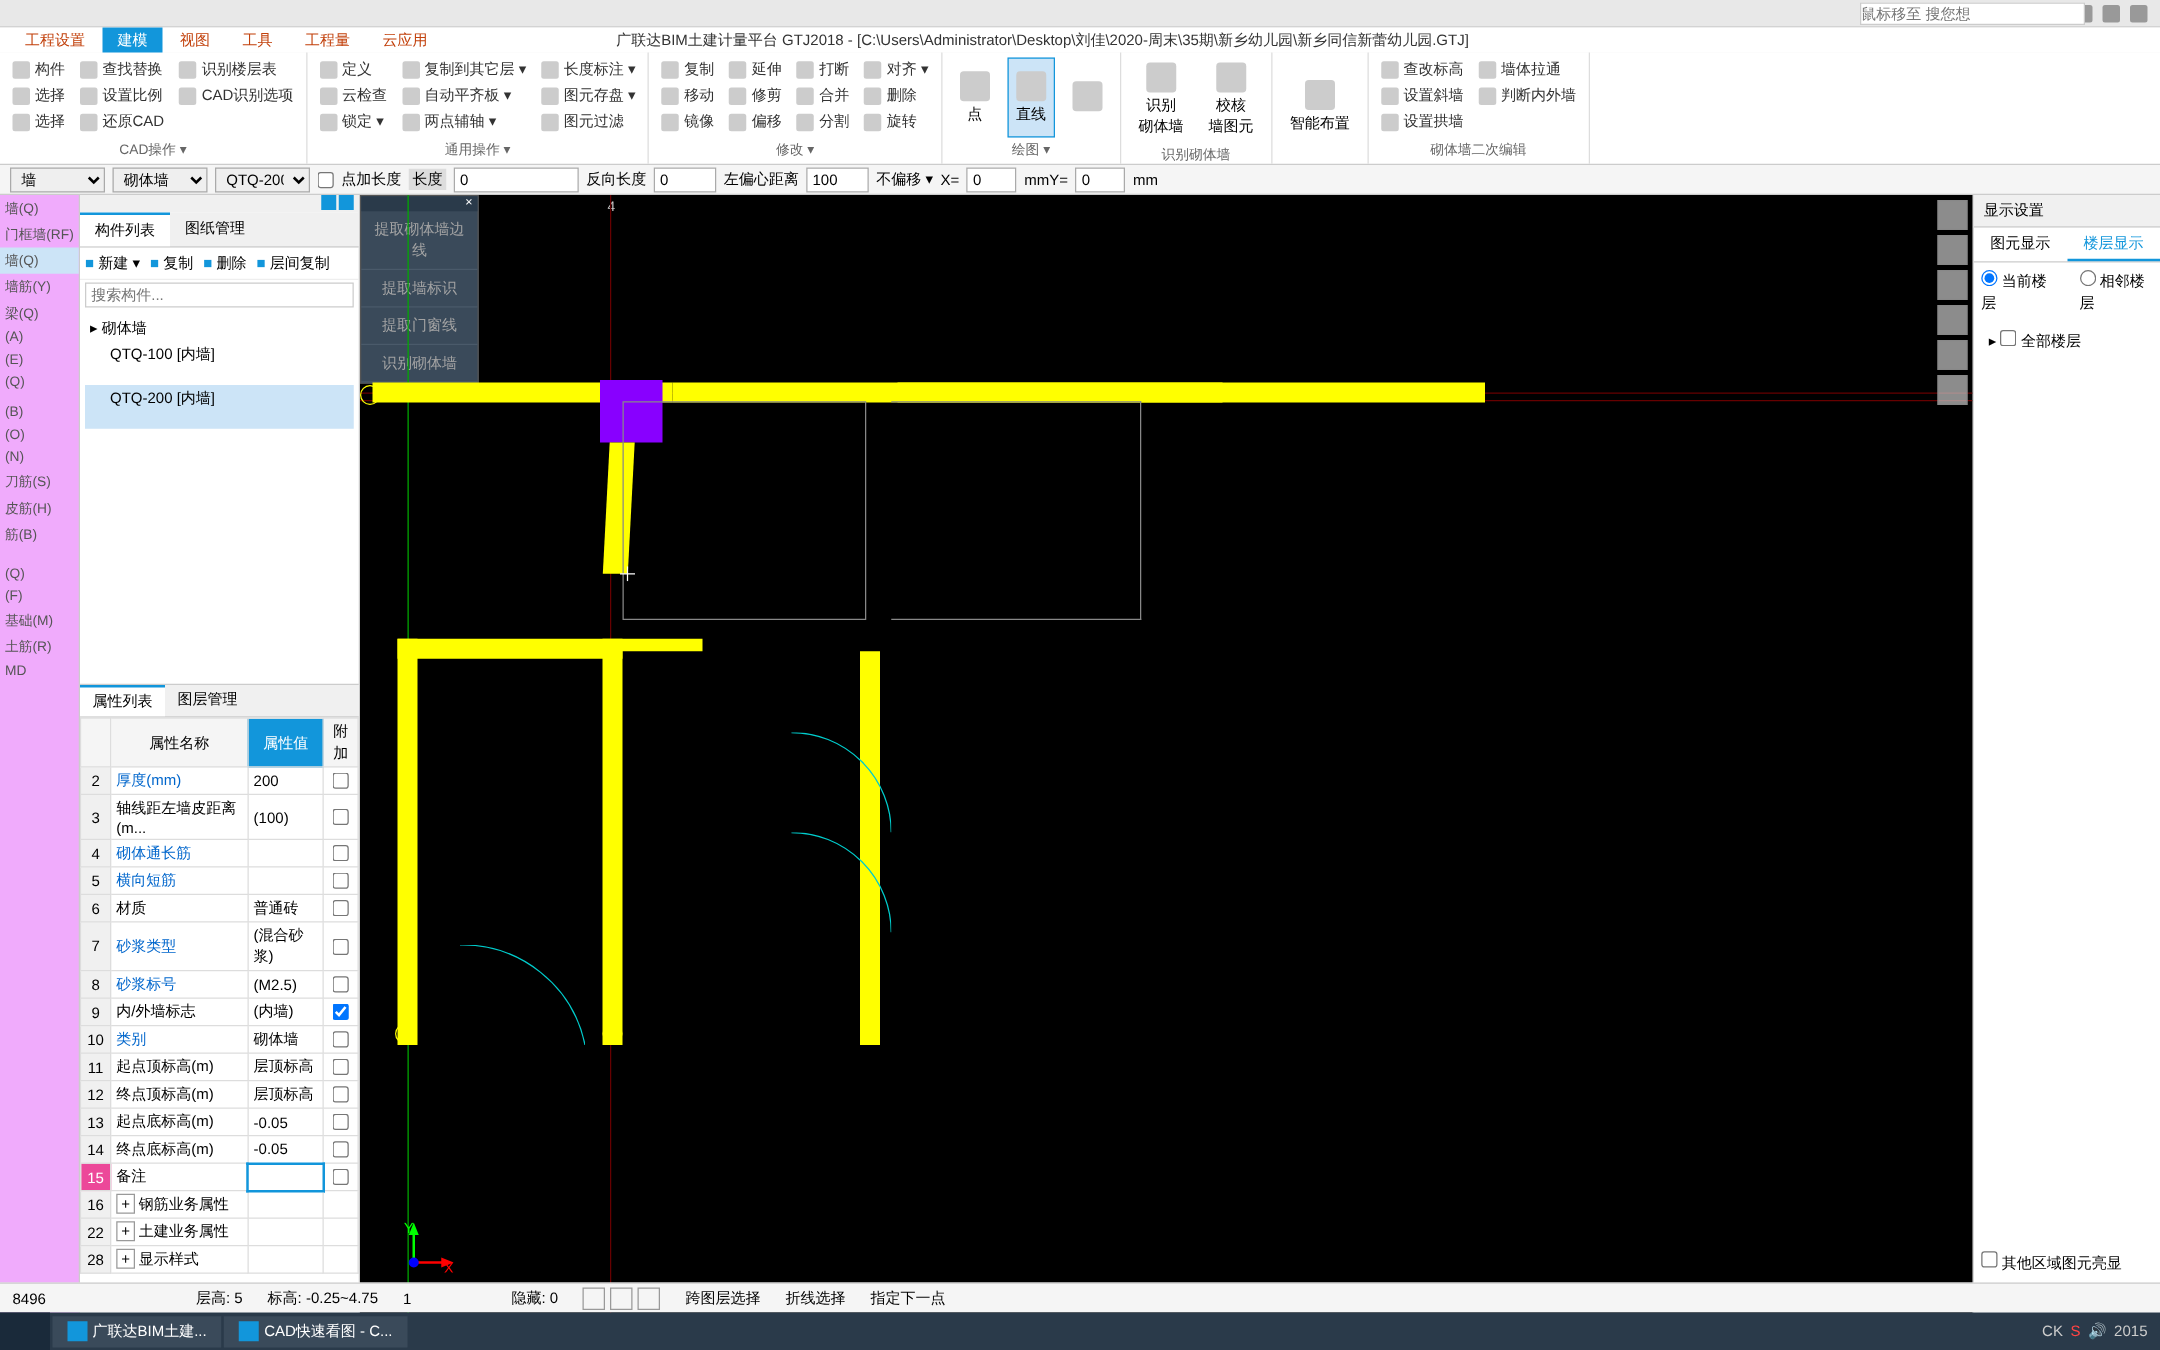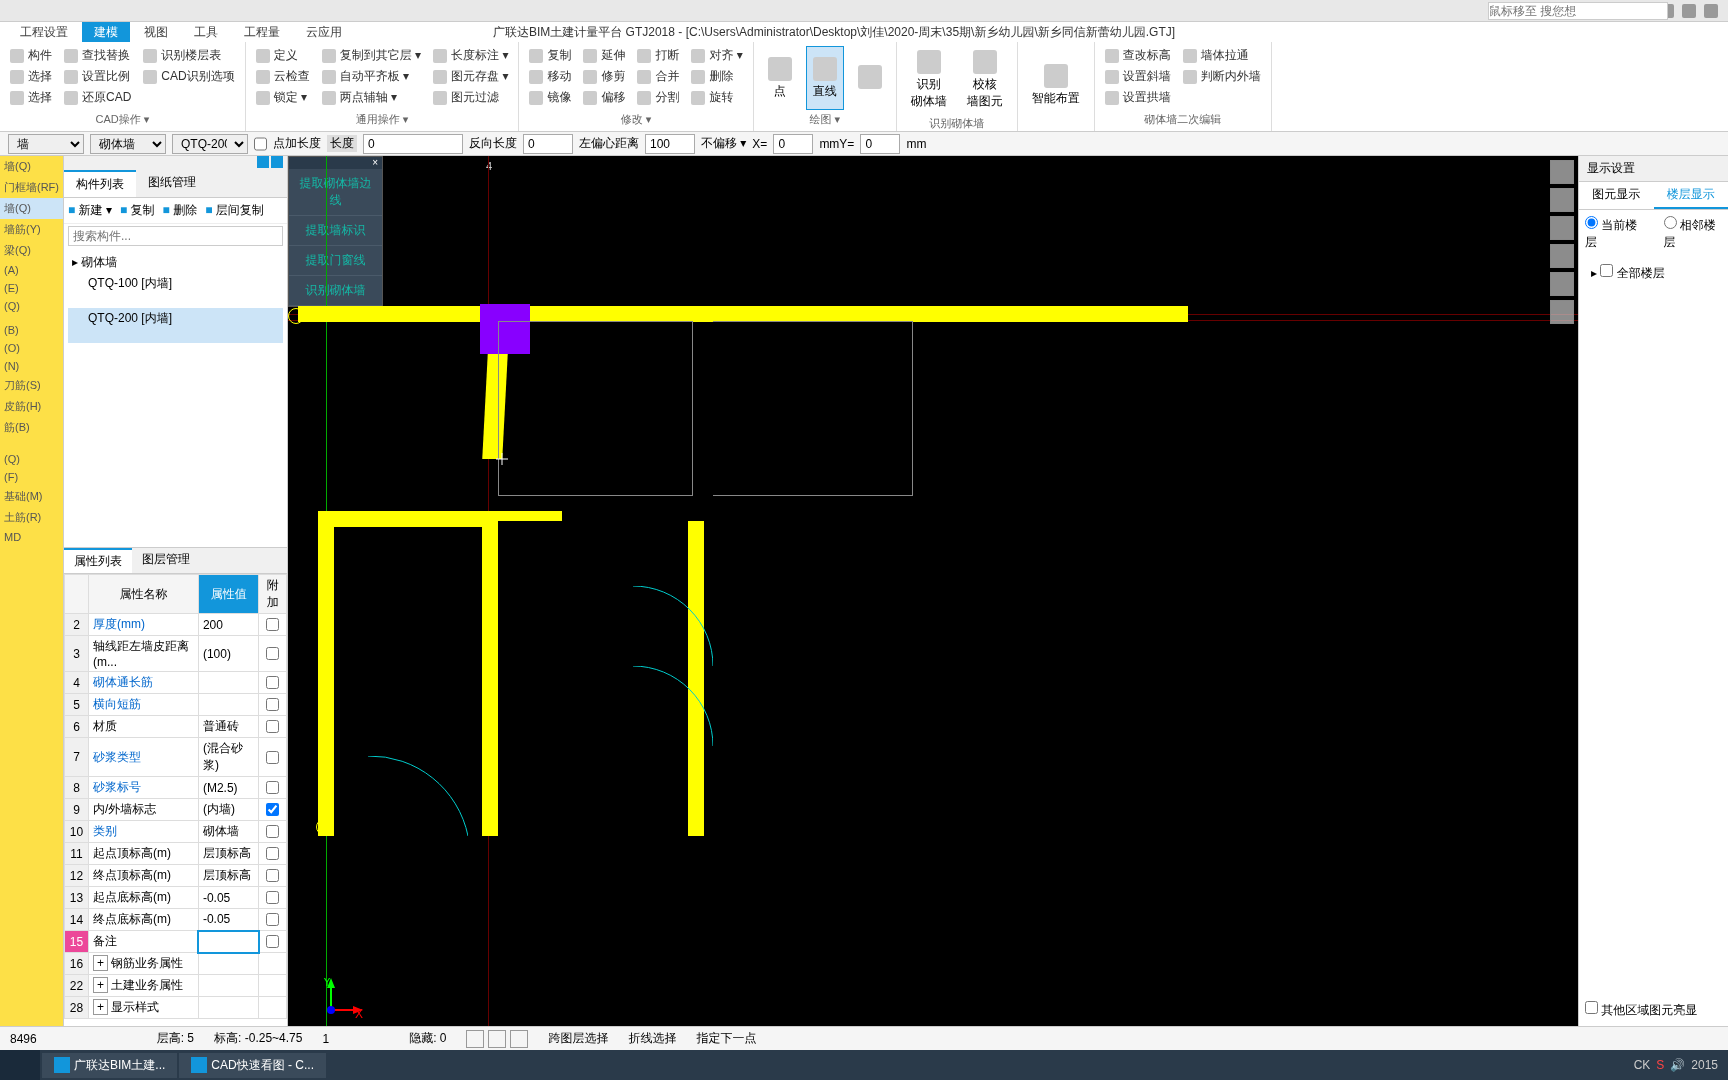--- a/index.html
+++ b/index.html
@@ -2,37 +2,37 @@
 <html><head>
 <meta charset="utf-8">
 <style>
 *{margin:0;padding:0;box-sizing:border-box;font-family:"Microsoft YaHei",sans-serif;font-size:12px;}
 body{background:#f0f0f0;width:1728px;height:1080px;overflow:hidden;position:relative;}
 .titlebar{height:22px;background:#e8e8e8;border-bottom:1px solid #ccc;display:flex;align-items:center;padding-left:8px;}
 .titlebar .title{flex:1;text-align:center;color:#333;margin-top:44px;}
 .titlebar .icons{display:flex;gap:8px;padding-right:10px;}
 .titlebar .icons span{width:14px;height:14px;background:#999;border-radius:2px;}
 .menubar{height:20px;background:#fff;display:flex;padding-left:8px;gap:2px;}
-.menubar .tab{padding:2px 12px;color:#404040;}
+.menubar .tab{padding:2px 12px;color:#c2410c;}
 .menubar .tab.active{background:#1296db;color:#fff;}
 .ribbon{height:90px;background:#fff;border-bottom:1px solid #ccc;display:flex;}
 .ribbon-group{border-right:1px solid #ddd;padding:4px 8px;display:flex;flex-direction:column;}
 .ribbon-group .items{flex:1;display:flex;gap:8px;}
 .ribbon-group .label{text-align:center;color:#666;font-size:11px;padding-top:2px;}
 .ribbon-col{display:flex;flex-direction:column;gap:2px;}
 .ribbon-item{display:flex;align-items:center;gap:4px;color:#333;padding:1px 2px;}
 .ribbon-item .ico{width:14px;height:14px;background:#ccc;border-radius:2px;}
 .ribbon-big{display:flex;flex-direction:column;align-items:center;justify-content:center;gap:2px;padding:4px 6px;}
 .ribbon-big .ico{width:24px;height:24px;background:#ccc;border-radius:3px;}
 .ribbon-big.active{background:#cce4f7;border:1px solid #1296db;}
 .optbar{height:24px;background:#f5f5f5;border-bottom:1px solid #ccc;display:flex;align-items:center;gap:6px;padding-left:8px;}
 .optbar select,.optbar input{height:20px;border:1px solid #aaa;padding:0 4px;}
 .optbar input[type=text]{width:60px;}
 .main{display:flex;height:calc(100% - 180px);}
-.treepane{width:64px;background:#fde047;border-right:1px solid #ccc;}
+.treepane{width:64px;background:#f0abfc;border-right:1px solid #ccc;}
 .treepane div{padding:3px 4px;font-size:11px;color:#555;}
 .treepane div.active{background:#cce4f7;}
 .midpane{width:224px;background:#fff;border-right:1px solid #ccc;display:flex;flex-direction:column;}
 .midpane .tabs{display:flex;background:#f0f0f0;border-bottom:1px solid #ccc;}
 .midpane .tabs div{padding:4px 12px;}
 .midpane .tabs div.active{background:#fff;border-top:2px solid #1296db;}
 .midpane .toolbar{padding:4px;display:flex;gap:8px;font-size:11px;border-bottom:1px solid #eee;}
 .midpane .search{padding:2px 4px;}
 .midpane .search input{width:100%;height:20px;border:1px solid #ccc;padding:0 4px;}
 .midpane .tree{padding:4px;flex:0 0 auto;}
@@ -49,21 +49,21 @@
 .proptable td{border:1px solid #ddd;padding:2px 4px;}
 .proptable td.rownum{background:#f0f0f0;text-align:center;width:24px;}
 .proptable td.rownum.sel{background:#ec4899;color:#fff;}
 .proptable td.link{color:#06c;}
 .proptable input[type=checkbox]{margin:0 auto;display:block;}
 .canvas{flex:1;background:#000;position:relative;overflow:hidden;}
 .canvas .toolbar-right{position:absolute;right:4px;top:4px;display:flex;flex-direction:column;gap:4px;}
 .canvas .toolbar-right div{width:24px;height:24px;background:rgba(200,200,200,0.7);border:1px solid #888;}
 .context-menu{position:absolute;left:0;top:0;width:95px;background:#3a4a5a;border:1px solid #555;}
 .context-menu .close{height:12px;background:#2a3a4a;text-align:right;padding-right:4px;color:#fff;font-size:10px;}
-.context-menu div.item{padding:6px 10px;color:#14b8a6;text-align:center;border-bottom:1px solid #4a5a6a;}
+.context-menu div.item{padding:6px 10px;color:#a3a3a3;text-align:center;border-bottom:1px solid #4a5a6a;}
 .rightpane{width:150px;background:#fff;border-left:1px solid #ccc;}
 .rightpane .title{background:#f0f0f0;padding:4px 8px;border-bottom:1px solid #ccc;}
 .rightpane .tabs{display:flex;border-bottom:1px solid #ccc;}
 .rightpane .tabs div{flex:1;padding:4px;text-align:center;}
 .rightpane .tabs div.active{color:#1296db;border-bottom:2px solid #1296db;}
 .rightpane .radios{padding:6px;display:flex;gap:20px;}
 .rightpane .checks{padding:4px 8px;}
 .rightpane .checks div{padding:3px 0 3px 20px;}
 .statusbar{position:absolute;bottom:30px;left:0;right:0;height:24px;background:#f5f5f5;border-top:1px solid #ccc;display:flex;align-items:center;gap:20px;padding:0 10px;font-size:11px;}
 .taskbar{position:absolute;bottom:0;left:0;right:0;height:30px;background:#2a3a4a;display:flex;align-items:center;}

